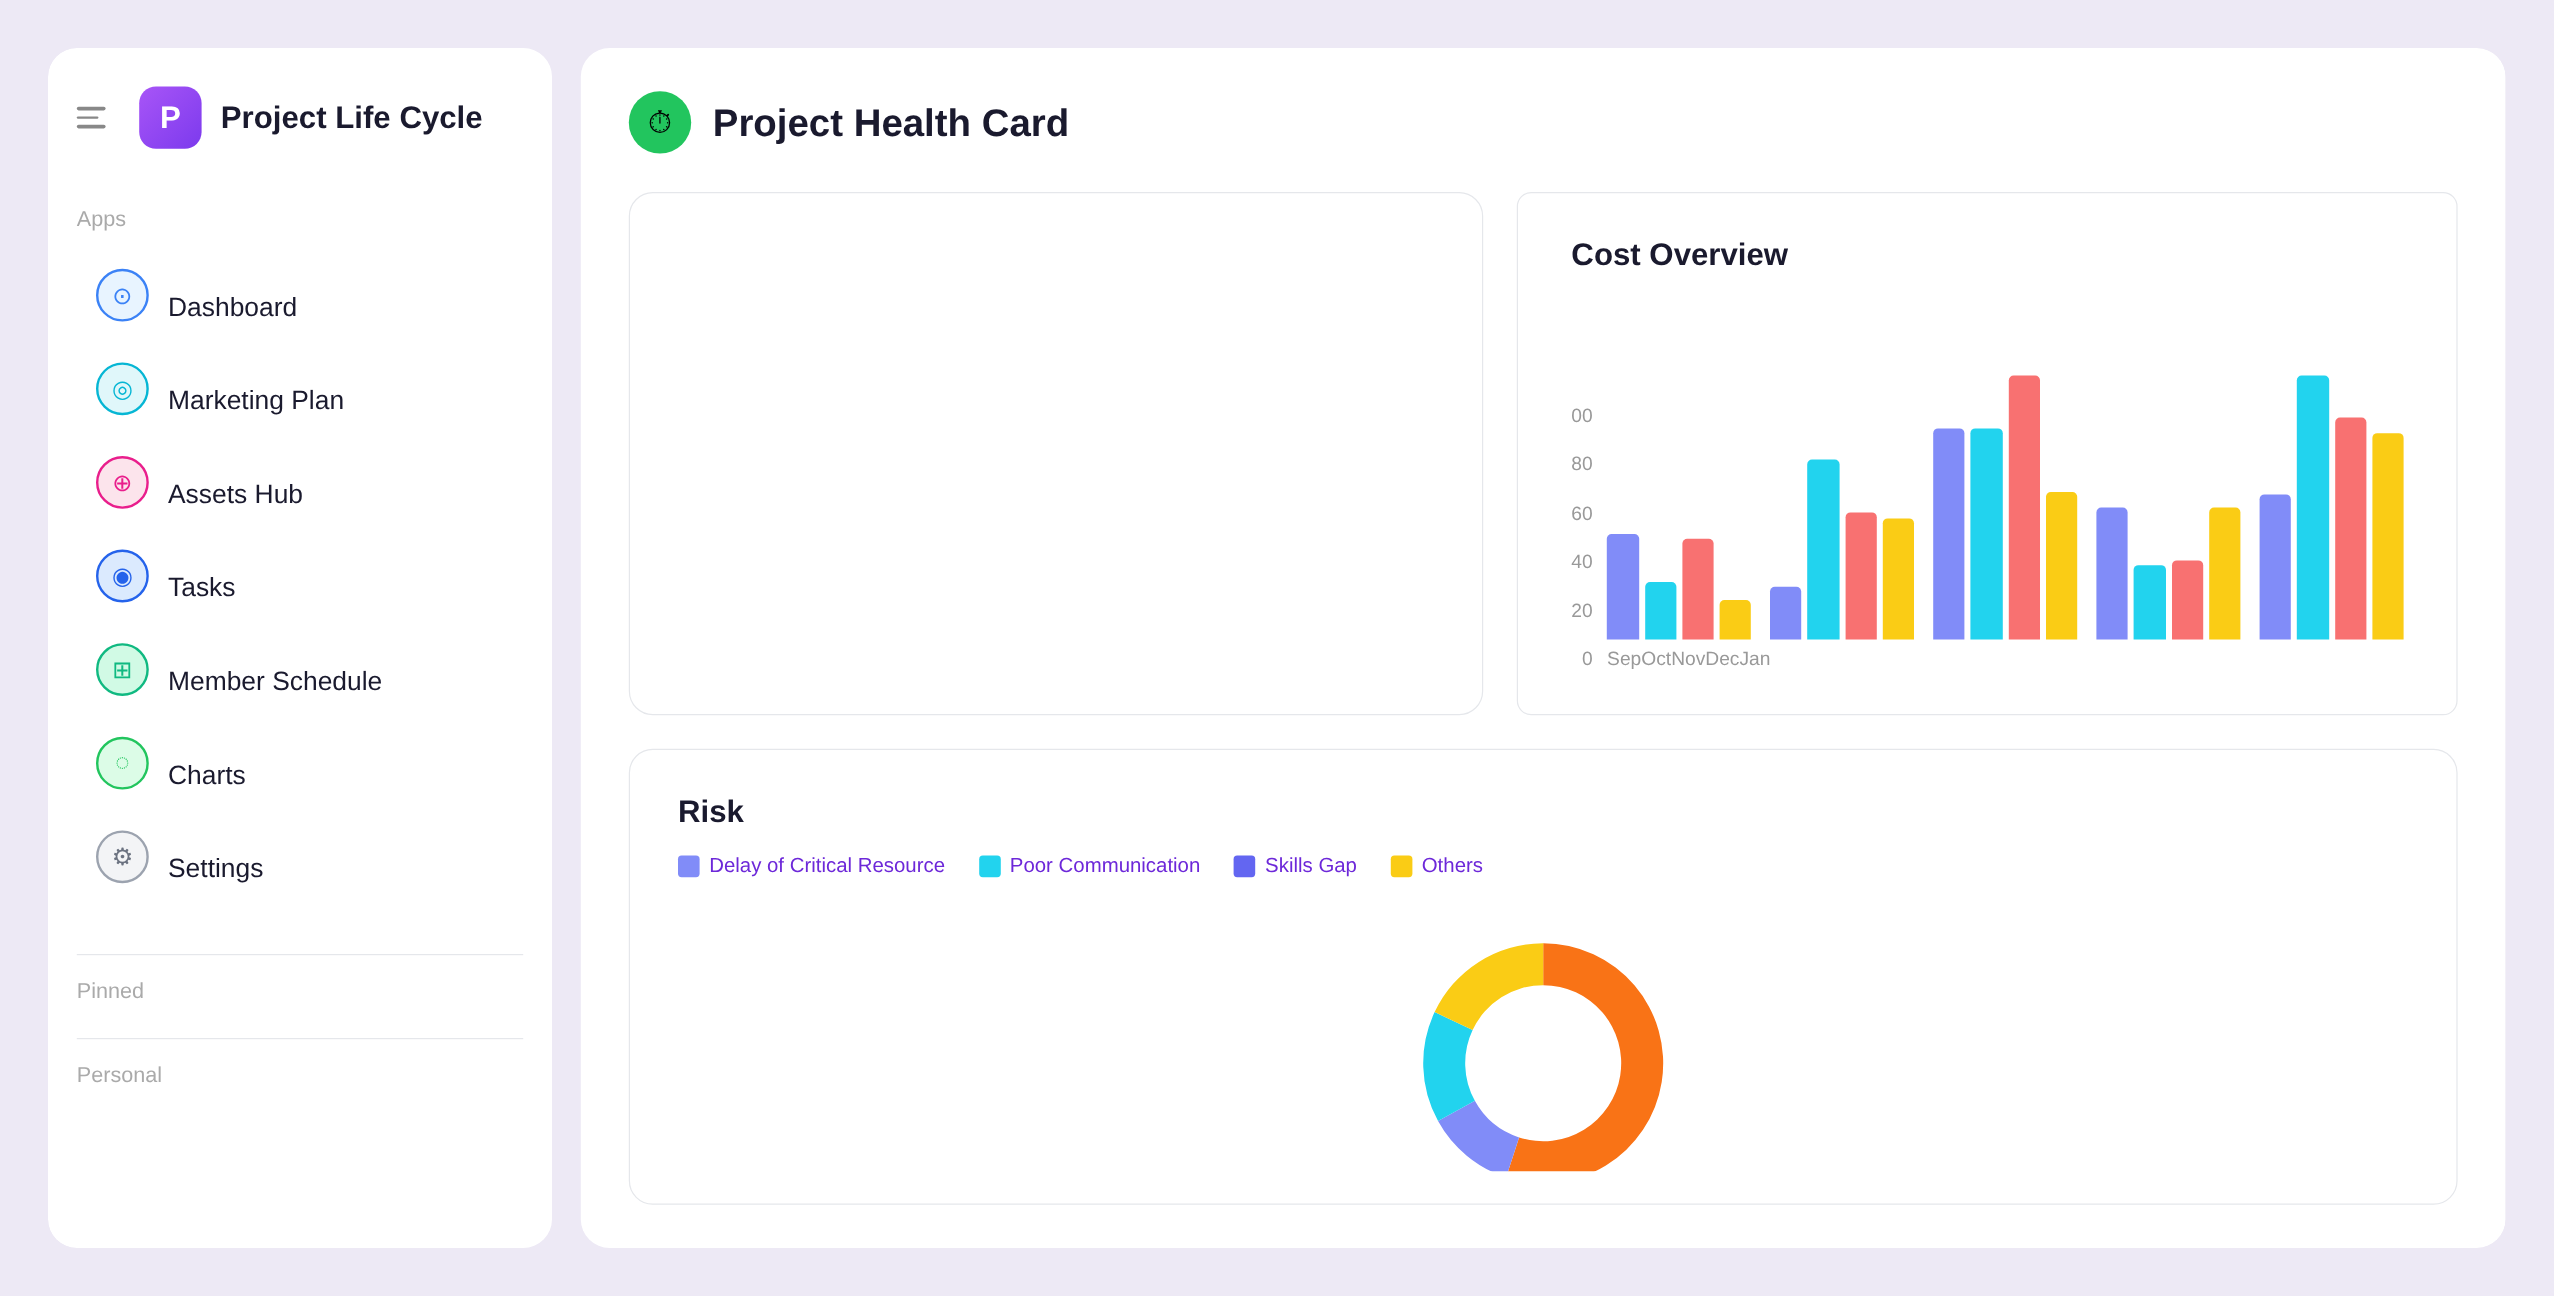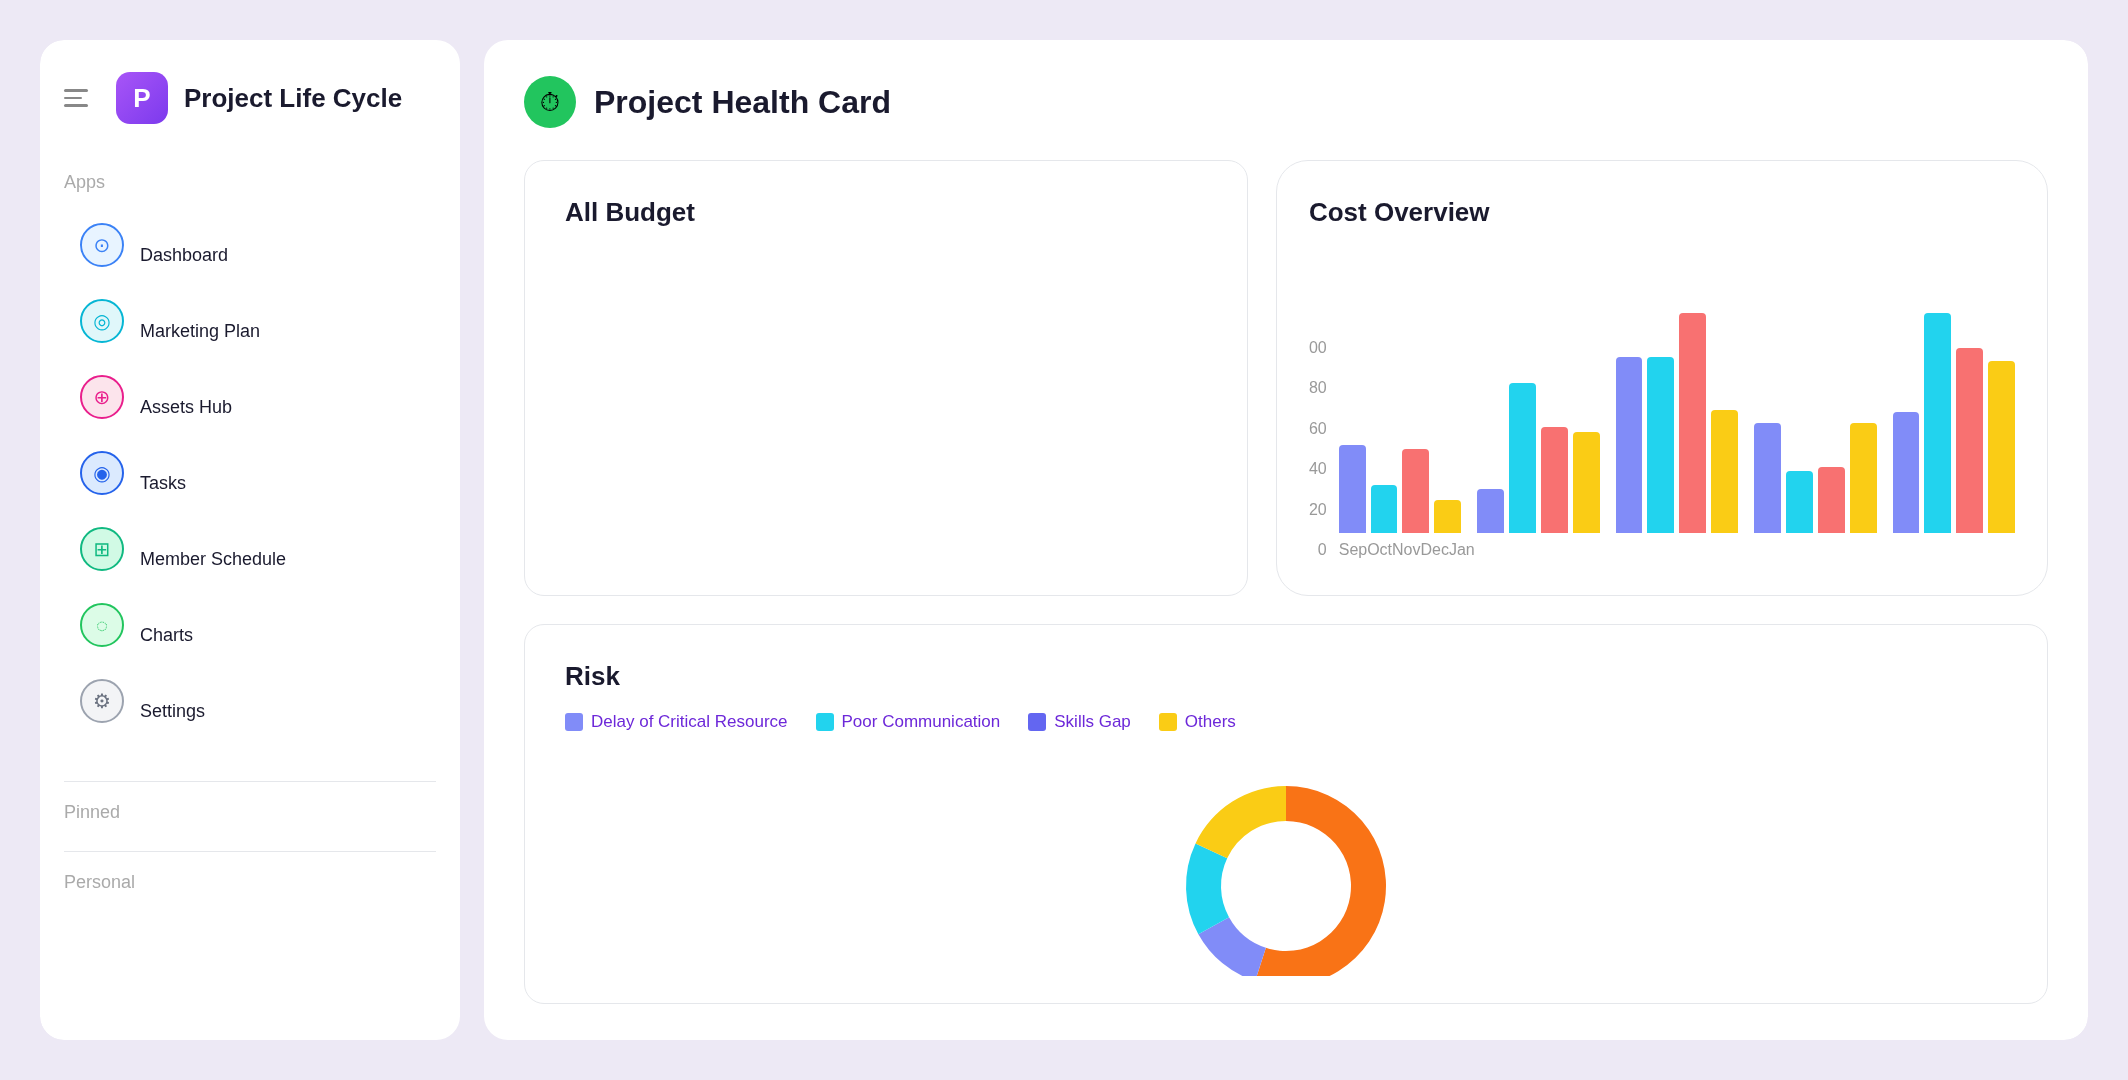--- a/index.html
+++ b/index.html
@@ -108,21 +108,21 @@
       flex-shrink: 0;
     }
     .nav-icon.blue-outline { background: #e8f4ff; color: #3b82f6; border: 2.5px solid #3b82f6; }
     .nav-icon.cyan { background: #e0f7fa; color: #06b6d4; border: 2.5px solid #06b6d4; }
     .nav-icon.pink { background: #fce4ec; color: #e91e8c; border: 2.5px solid #e91e8c; }
     .nav-icon.blue-solid { background: #dbeafe; color: #2563eb; border: 2.5px solid #2563eb; }
     .nav-icon.green-grid { background: #d1fae5; color: #10b981; border: 2.5px solid #10b981; }
     .nav-icon.green-circle { background: #dcfce7; color: #22c55e; border: 2.5px solid #22c55e; }
     .nav-icon.gray { background: #f3f4f6; color: #6b7280; border: 2.5px solid #9ca3af; }
     .nav-label {
-      font-size: 18px;
+      font-size: 22px;
       font-weight: 500;
       color: #1a1a2e;
       margin-top: 20px;
     }
     .divider {
       height: 1px;
       background: #e5e7eb;
       margin: 12px 0;
     }
     
@@ -186,22 +186,22 @@
       font-size: 88px;
       font-weight: 800;
       color: #1a1a2e;
       line-height: 1;
       margin-top: 8px;
     }
     
     .cost-card {
       flex: 1.1;
       border: 1.5px solid #e5e7eb;
-      border-radius: 32px;
-      padding: 36px 32px;
+      border-radius: 12px;
+      padding: 36px 44px;
       display: flex;
       flex-direction: column;
     }
     .chart-area {
       flex: 1;
       display: flex;
       flex-direction: column;
     }
     .bar-chart-container {
       flex: 1;
@@ -346,21 +346,20 @@
   <div class="main-content">
 
     <div class="page-header">
       <div class="page-icon">⏱</div>
       <span class="page-title">Project Health Card</span>
     </div>
 
     <div class="cards-row">
 
       <div class="budget-card">
-        <div class="card-title">All Budget</div>
       </div>
 
       <div class="cost-card">
         <div class="card-title">Cost Overview</div>
         <div class="chart-area">
           <div class="bar-chart-container">
             <div class="y-axis" id="y-axis-container">
                 <span>00</span>
                 <span>80</span>
                 <span>60</span>

